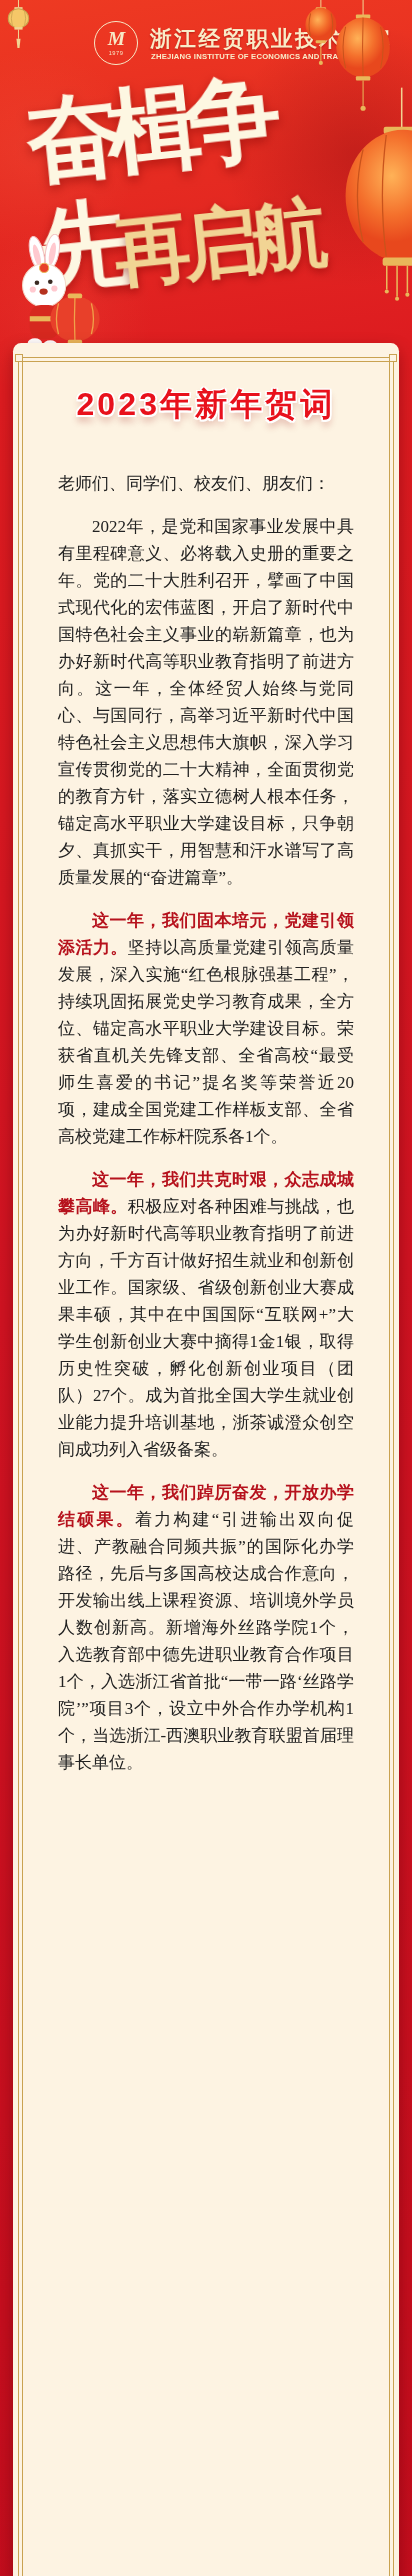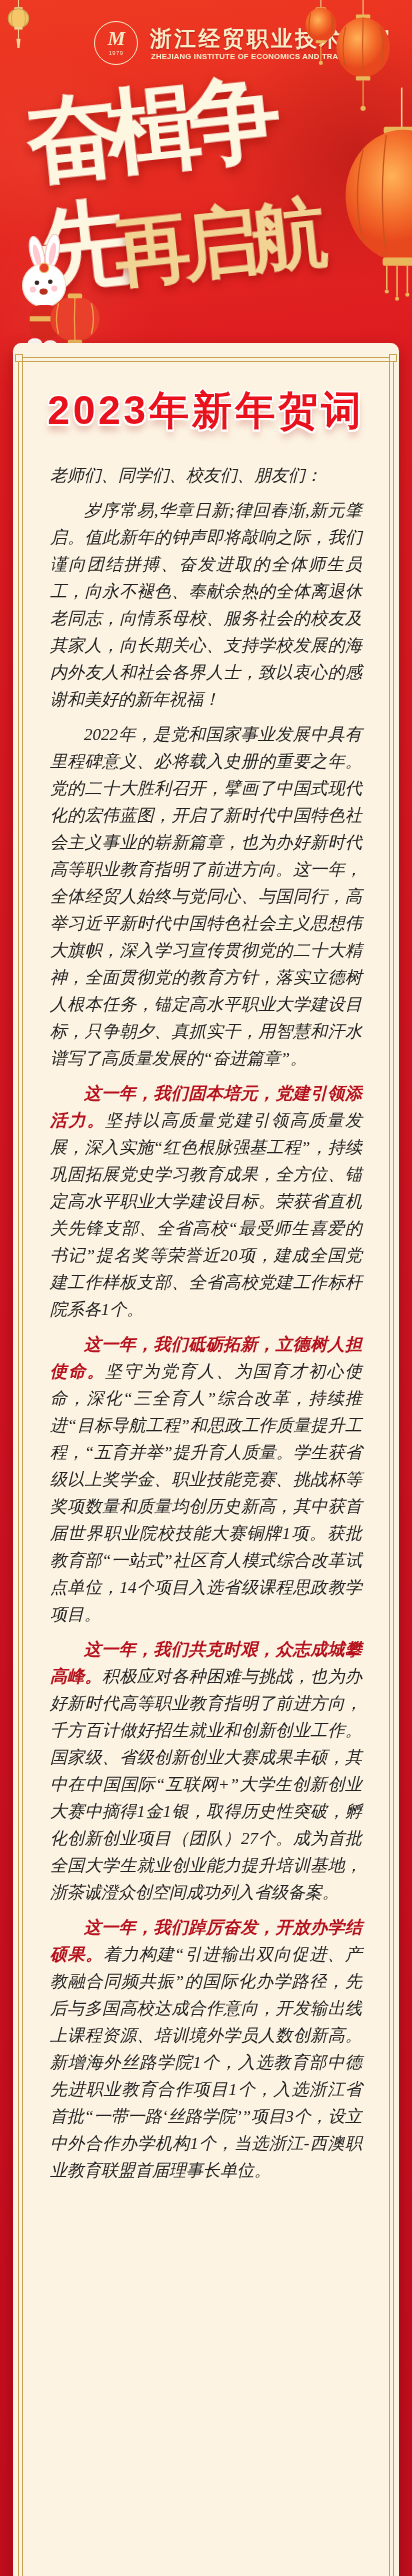--- a/index.html
+++ b/index.html
@@ -30,27 +30,27 @@
     color:#f1d494;transform:rotate(-6deg);filter:drop-shadow(0 3.1px 4.1px rgba(120,0,0,.5));line-height:1.1;}
 
   
   .card{position:absolute;left:13px;top:343px;width:386px;height:2573px;background:#fdf3e2;border-radius:8.2px;
     box-shadow:0 7.2px 15.5px rgba(90,0,8,.45);}
   .frame{position:absolute;left:5.2px;top:14.4px;right:5.2px;bottom:17.5px;border:1.5px solid #c9a251;}
   .frame:after{content:"";position:absolute;left:2.6px;top:2.6px;right:2.6px;bottom:2.6px;border:0.5px solid #c9a251;}
   .fcorner{position:absolute;width:8.2px;height:8.2px;border:1px solid #c9a251;background:#fdf3e2;}
   .fc-tl{left:-4.6px;top:-4.6px;} .fc-tr{right:-4.6px;top:-4.6px;}
 
-  .card-title{position:absolute;left:0;top:40px;width:100%;text-align:center;font-size:40px;font-weight:bold;
+  .card-title{position:absolute;left:0;top:40px;width:100%;text-align:center;font-size:32px;font-weight:bold;
     color:#e8111c;letter-spacing:3.1px;font-family:"Liberation Sans",sans-serif;
     text-shadow:1.5px 0 0 #fff,-1.5px 0 0 #fff,0 1.5px 0 #fff,0 -1.5px 0 #fff,1.5px 1.5px 0 #fff,-1.5px 1.5px 0 #fff,1.5px -1.5px 0 #fff,-1.5px -1.5px 0 #fff,0 6.2px 7.2px rgba(150,0,0,.30);}
 
   .content{position:absolute;left:29px;right:29px;top:111px;bottom:98px;overflow:hidden;
     font-size:17px;line-height:27px;color:#222;text-align:justify;}
-  .content p{margin:8px;font-style:italic;}
+  .content p{margin:16px;}
   .greeting{text-indent:0;}
   .body-p{text-indent:2em;}
   .lead{color:#b6121d;font-weight:bold;}
 </style>
 </head>
 <body>
 
 <div class="page">
 
   <div class="bg-swirl sw1"></div>
@@ -143,24 +143,22 @@
       <div class="fcorner fc-tl"></div>
       <div class="fcorner fc-tr"></div>
 
     </div>
 
     <div class="card-title">2023年新年贺词</div>
 
     <div class="content">
       <p class="greeting">老师们、同学们、校友们、朋友们：</p>
 
-      <p class="body-p"><span class="lead"></span><span>岁序常易,华章日新;律回春渐,新元肇启。值此新年的钟声即将敲响之际，我们谨向团结拼搏、奋发进取的全体师生员工，向永不褪色、奉献余热的全体离退休老同志，向情系母校、服务社会的校友及其家人，向长期关心、支持学校发展的海内外友人和社会各界人士，致以衷心的感谢和美好的新年祝福！</span></p>
       <p class="body-p"><span class="lead"></span><span>2022年，是党和国家事业发展中具有里程碑意义、必将载入史册的重要之年。党的二十大胜利召开，擘画了中国式现代化的宏伟蓝图，开启了新时代中国特色社会主义事业的崭新篇章，也为办好新时代高等职业教育指明了前进方向。这一年，全体经贸人始终与党同心、与国同行，高举习近平新时代中国特色社会主义思想伟大旗帜，深入学习宣传贯彻党的二十大精神，全面贯彻党的教育方针，落实立德树人根本任务，锚定高水平职业大学建设目标，只争朝夕、真抓实干，用智慧和汗水谱写了高质量发展的“奋进篇章”。</span></p>
       <p class="body-p"><span class="lead">这一年，我们固本培元，党建引领添活力。</span><span>坚持以高质量党建引领高质量发展，深入实施“红色根脉强基工程”，持续巩固拓展党史学习教育成果，全方位、锚定高水平职业大学建设目标。荣获省直机关先锋支部、全省高校“最受师生喜爱的书记”提名奖等荣誉近20项，建成全国党建工作样板支部、全省高校党建工作标杆院系各1个。</span></p>
-      <p class="body-p"><span class="lead">这一年，我们砥砺拓新，立德树人担使命。</span><span>坚守为党育人、为国育才初心使命，深化“三全育人”综合改革，持续推进“目标导航工程”和思政工作质量提升工程，“五育并举”提升育人质量。学生获省级以上奖学金、职业技能竞赛、挑战杯等奖项数量和质量均创历史新高，其中获首届世界职业院校技能大赛铜牌1项。获批教育部“一站式”社区育人模式综合改革试点单位，14个项目入选省级课程思政教学项目。</span></p>
       <p class="body-p"><span class="lead">这一年，我们共克时艰，众志成城攀高峰。</span><span>积极应对各种困难与挑战，也为办好新时代高等职业教育指明了前进方向，千方百计做好招生就业和创新创业工作。国家级、省级创新创业大赛成果丰硕，其中在中国国际“互联网+”大学生创新创业大赛中摘得1金1银，取得历史性突破，孵化创新创业项目（团队）27个。成为首批全国大学生就业创业能力提升培训基地，浙茶诚澄众创空间成功列入省级备案。</span></p>
       <p class="body-p"><span class="lead">这一年，我们踔厉奋发，开放办学结硕果。</span><span>着力构建“引进输出双向促进、产教融合同频共振”的国际化办学路径，先后与多国高校达成合作意向，开发输出线上课程资源、培训境外学员人数创新高。新增海外丝路学院1个，入选教育部中德先进职业教育合作项目1个，入选浙江省首批“一带一路‘丝路学院’”项目3个，设立中外合作办学机构1个，当选浙江-西澳职业教育联盟首届理事长单位。</span></p>
 
     </div>
 
   </div>
 
 </div>
 
 

